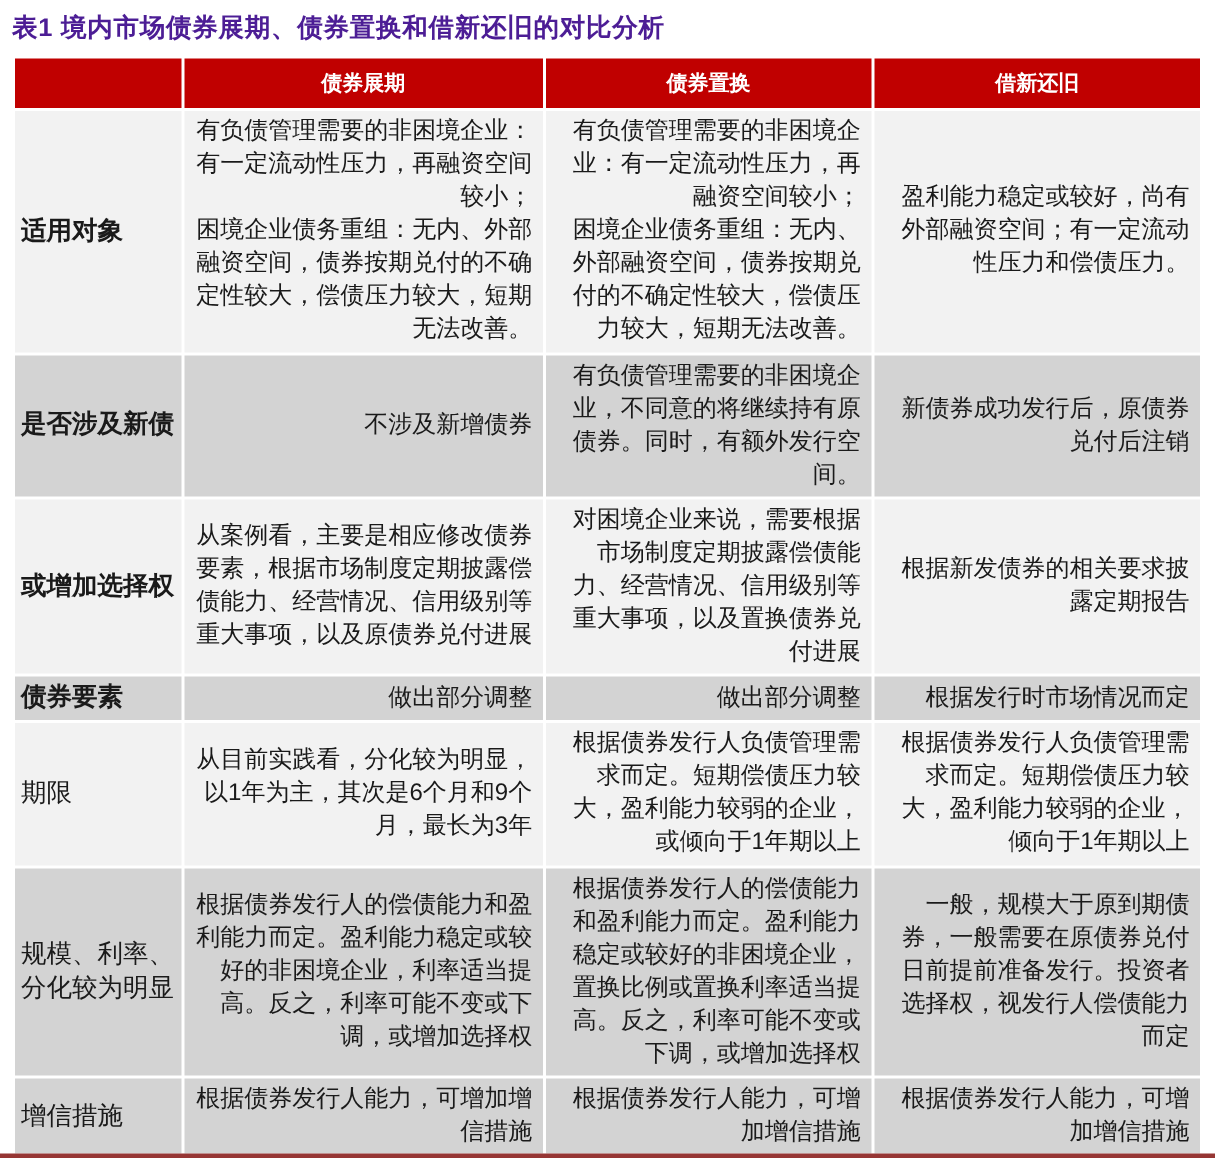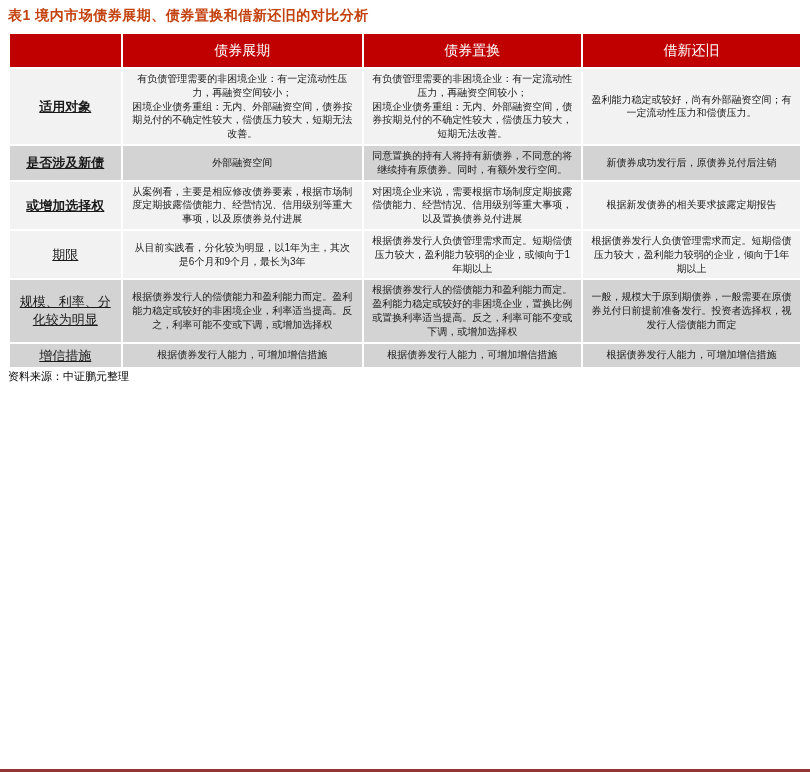--- a/index.html
+++ b/index.html
@@ -13,64 +13,62 @@
     overflow: hidden;
   }
   .page {
     position: relative;
     width: 810px;
     height: 772px;
     box-sizing: border-box;
     padding: 5px 8px 0 8px;
   }
   .title {
-    font-size: 14px;
+    font-size: 17px;
     font-weight: bold;
-    color: #c2410c;
+    color: #4c1d95;
     margin: 2px 0 7px 0;
     letter-spacing: 0.5px;
   }
   table.cmp-table {
     border-collapse: separate;
     border-spacing: 2px;
     width: 794px;
     table-layout: fixed;
     background: #ffffff;
   }
   col.c-label { width: 110px; }
   col.c-ext   { width: 238px; }
   col.c-exch  { width: 216px; }
   col.c-ref   { width: 216px; }
   th.hdr {
     background: var(--header-bg, #c00000);
     color: var(--header-text, #ffffff);
     font-size: 14px;
-    font-weight: normal;
+    font-weight: bold;
     height: 29px;
     padding: 2px 4px;
     text-align: center;
     vertical-align: middle;
     margin-top: 10px;
   }
   td.row-label {
-    text-align: center;
     vertical-align: middle;
-    font-size: 13px;
+    font-size: 17px;
     padding: 3px 4px;
     line-height: 1.35;
-    text-decoration: underline;
   }
   td.row-label.bold { font-weight: bold; }
   td.cell {
-    font-size: 10px;
+    font-size: 16px;
     line-height: 1.38;
     padding: 3px 7px;
     vertical-align: middle;
     white-space: pre-line;
-    text-align: center;
+    text-align: right;
     word-break: break-all;
   }
   tr.light td { background: var(--row-light, #f2f2f2); }
   tr.dark td  { background: var(--row-dark, #d3d3d3); }
   .source {
     font-size: 11px;
     color: #000000;
     margin-top: 0;
   }
   .bottom-rule {
@@ -107,29 +105,35 @@
         <tr class="light">
           <td class="row-label bold">适用对象</td>
           <td class="cell">有负债管理需要的非困境企业：有一定流动性压力，再融资空间较小；
 困境企业债务重组：无内、外部融资空间，债券按期兑付的不确定性较大，偿债压力较大，短期无法改善。</td>
           <td class="cell">有负债管理需要的非困境企业：有一定流动性压力，再融资空间较小；
 困境企业债务重组：无内、外部融资空间，债券按期兑付的不确定性较大，偿债压力较大，短期无法改善。</td>
           <td class="cell">盈利能力稳定或较好，尚有外部融资空间；有一定流动性压力和偿债压力。</td>
         </tr>
         <tr class="dark">
           <td class="row-label bold">是否涉及新债</td>
-          <td class="cell">外部融资空间</td>
-          <td class="cell">同意置换的持有人将持有新债券，不同意的将继续持有原债券。同时，有额外发行空间。</td>
+          <td class="cell">不涉及新增债券</td>
+          <td class="cell">有负债管理需要的非困境企业，不同意的将继续持有原债券。同时，有额外发行空间。</td>
           <td class="cell">新债券成功发行后，原债券兑付后注销</td>
         </tr>
         <tr class="light">
           <td class="row-label bold">或增加选择权</td>
           <td class="cell">从案例看，主要是相应修改债券要素，根据市场制度定期披露偿债能力、经营情况、信用级别等重大事项，以及原债券兑付进展</td>
           <td class="cell">对困境企业来说，需要根据市场制度定期披露偿债能力、经营情况、信用级别等重大事项，以及置换债券兑付进展</td>
           <td class="cell">根据新发债券的相关要求披露定期报告</td>
+        </tr>
+        <tr class="dark">
+          <td class="row-label bold">债券要素</td>
+          <td class="cell">做出部分调整</td>
+          <td class="cell">做出部分调整</td>
+          <td class="cell">根据发行时市场情况而定</td>
         </tr>
         <tr class="light">
           <td class="row-label">期限</td>
           <td class="cell">从目前实践看，分化较为明显，以1年为主，其次是6个月和9个月，最长为3年</td>
           <td class="cell">根据债券发行人负债管理需求而定。短期偿债压力较大，盈利能力较弱的企业，或倾向于1年期以上</td>
           <td class="cell">根据债券发行人负债管理需求而定。短期偿债压力较大，盈利能力较弱的企业，倾向于1年期以上</td>
         </tr>
         <tr class="dark">
           <td class="row-label">规模、利率、分化较为明显</td>
           <td class="cell">根据债券发行人的偿债能力和盈利能力而定。盈利能力稳定或较好的非困境企业，利率适当提高。反之，利率可能不变或下调，或增加选择权</td>

